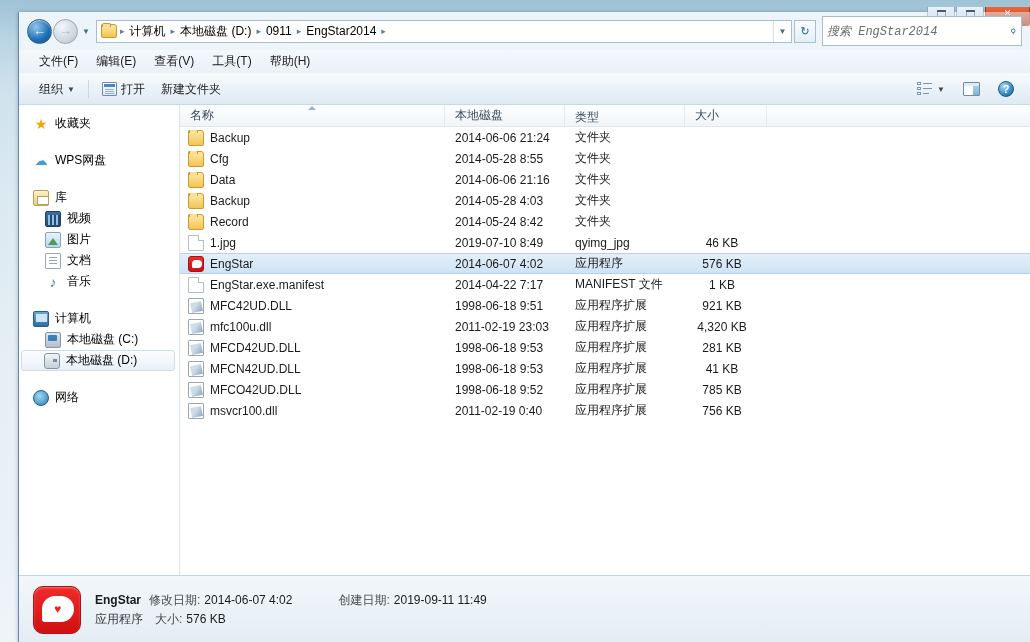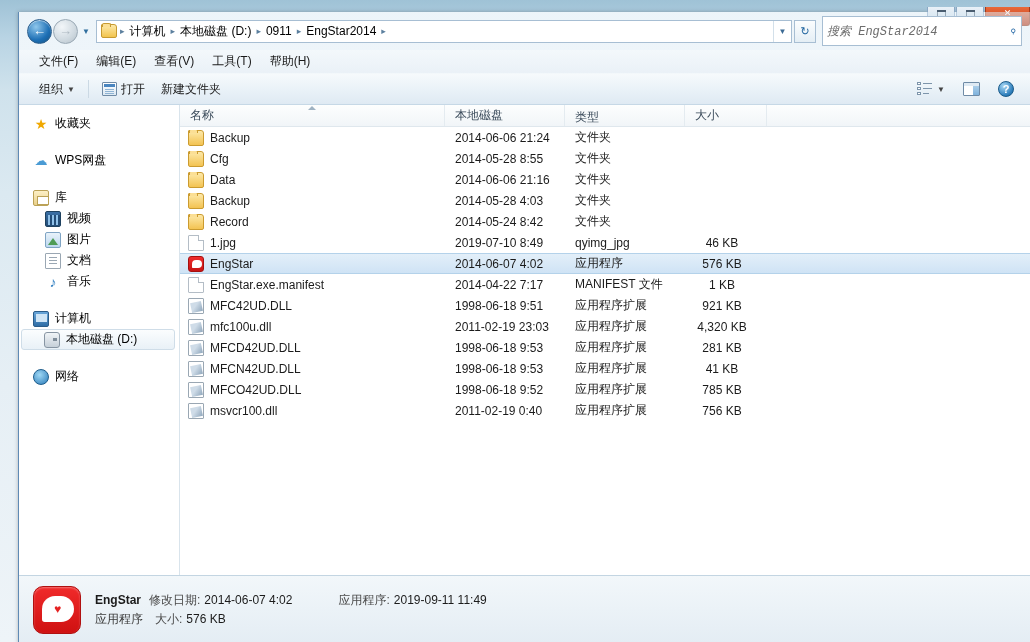--- a/index.html
+++ b/index.html
@@ -440,20 +440,24 @@
         </div>
       </div>
 
       <div class="navspacer"></div>
 
       <div class="navgroup">
         <div class="navrow">
           <span class="nicon ic-computer"></span>
           <span>计算机</span>
         </div>
+        <div class="navrow child">
+          <span class="nicon ic-diskc"></span>
+          <span>本地磁盘 (C:)</span>
+        </div>
         <div class="navrow child selected">
           <span class="nicon ic-diskd"></span>
           <span>本地磁盘 (D:)</span>
         </div>
       </div>
 
       <div class="navspacer"></div>
 
       <div class="navgroup">
         <div class="navrow">
@@ -613,21 +617,21 @@
   <div id="details">
     <div id="detailicon">
       <span class="bubble"></span>
       <span class="heart">♥</span>
     </div>
     <div id="detailtext">
       <div class="dline">
         <span class="dname">EngStar</span>
         <span class="dlabel">修改日期:</span>
         <span class="dval">2014-06-07 4:02</span>
-        <span class="dlabel dcol2">应用程序:</span>
+        <span class="dlabel dcol2">创建日期:</span>
         <span class="dval">2019-09-11 11:49</span>
       </div>
       <div class="dline">
         <span class="dtype">应用程序</span>
         <span class="dsizelbl">大小:</span>
         <span class="dval">576 KB</span>
       </div>
     </div>
   </div>
 

